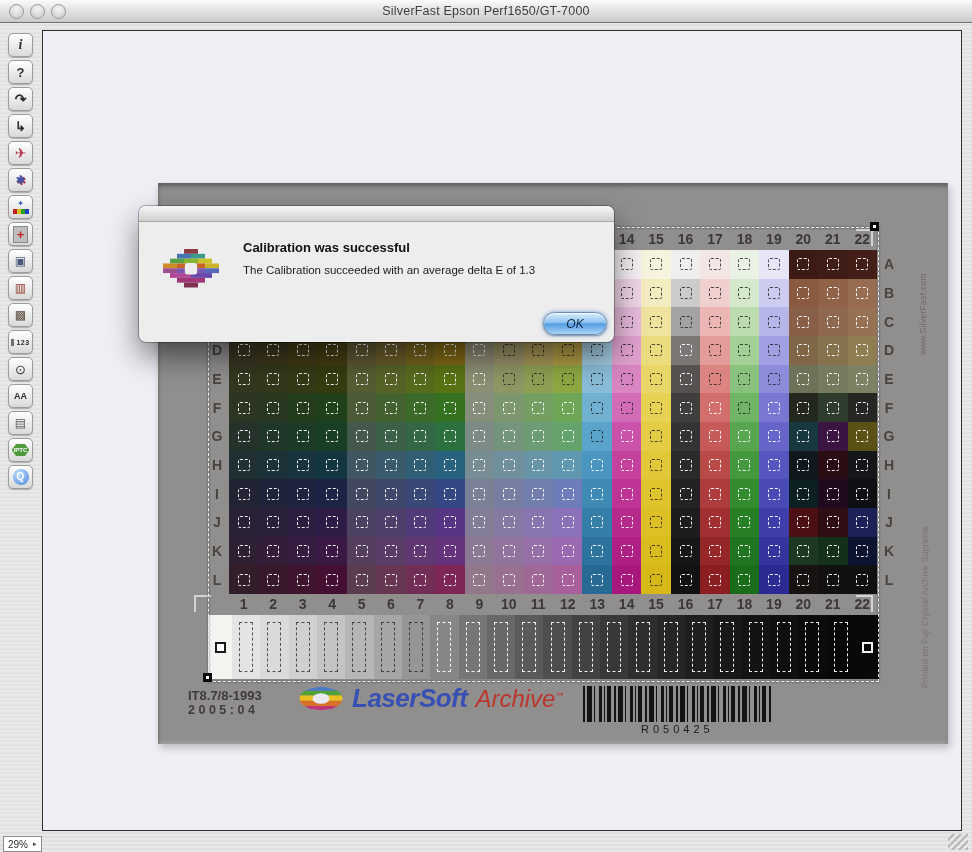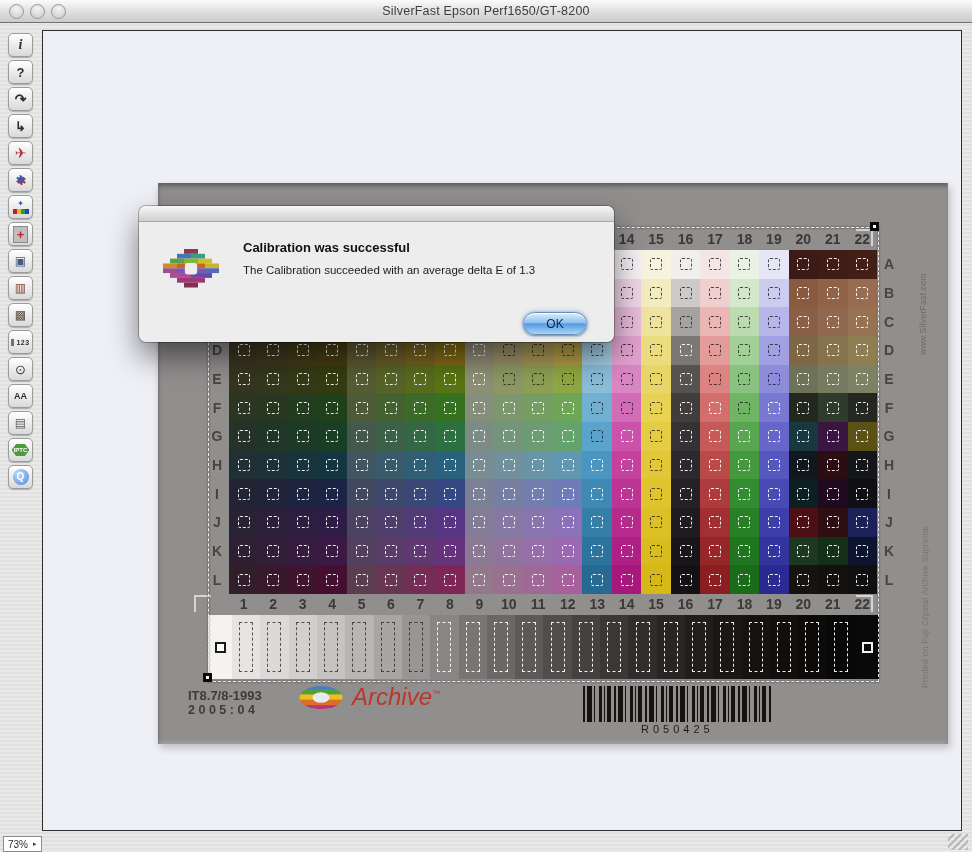--- a/index.html
+++ b/index.html
@@ -108,44 +108,44 @@
   .side-bottom{left:762px;top:295px;height:210px;color:#787571;}
 
   
   .dialog{position:absolute;left:96px;top:175px;width:475px;height:136px;border-radius:7px;
     background:#ededed;box-shadow:0 14px 30px rgba(0,0,0,.5),0 0 0 1px rgba(0,0,0,.28);}
   .dlg-titlebar{height:15px;border-radius:7px 7px 0 0;
     background:linear-gradient(#f7f7f7,#cfcfcf);border-bottom:1px solid #a8a8a8;}
   .dlg-icon{position:absolute;left:24px;top:42px;}
   .dlg-title{position:absolute;left:104px;top:34px;font-size:13px;font-weight:bold;color:#111;}
   .dlg-msg{position:absolute;left:104px;top:58px;font-size:11.5px;color:#1c1c1c;width:350px;}
-  .ok-btn{position:absolute;left:384px;top:106px;width:64px;height:23px;border-radius:12px;
+  .ok-btn{position:absolute;left:404px;top:106px;width:64px;height:23px;border-radius:12px;
     background:linear-gradient(#d9edfc 0%,#8fc3f0 45%,#539ae4 52%,#a9d6f6 100%);
     border:1px solid #6d8cb4;box-shadow:inset 0 1px 1px rgba(255,255,255,.9),0 1px 2px rgba(0,0,0,.3),0 0 4px rgba(90,150,220,.8);
-    display:flex;align-items:center;justify-content:center;font-size:12px;color:#102840;box-sizing:border-box;}
+    display:flex;align-items:center;justify-content:center;font-size:12px;color:#102840;box-sizing:border-box;font-style:italic;}
 
   
   .zoom-chip{position:absolute;left:3px;top:836px;height:14px;background:#ffffff;border:1px solid #8d8d8d;
     display:flex;align-items:center;gap:5px;padding:0 4px;font-size:10px;color:#2c2c2c;}
   .zoom-chip .arr{font-size:7px;color:#444;}
   .grip{position:absolute;left:948px;top:834px;width:20px;height:16px;
     background:repeating-linear-gradient(135deg,transparent 0 3px,#b8b8b8 3px 5px);}
 </style>
 </head>
 <body>
 
 <div id="stage">
 
   <div class="titlebar">
     <div class="tl-group">
       <span class="tl"></span>
       <span class="tl"></span>
       <span class="tl"></span>
     </div>
-    <div class="title-text">SilverFast Epson Perf1650/GT-8200</div>
+    <div class="title-text">SilverFast Epson Perf1650/GT-7000</div>
   </div>
 
   <div class="toolbar">
       <div class="tb-btn tb-info">
         <div class="glyph">i</div>
       </div>
       <div class="tb-btn tb-help">
         <div class="glyph">?</div>
       </div>
       <div class="tb-btn tb-rotate">
@@ -1168,20 +1168,21 @@
               </defs>
             <g clip-path="url(#lens)">
               <rect x="0" y="0" width="60" height="7" fill="#4a7ac8"></rect>
               <rect x="0" y="7" width="60" height="6" fill="#50a038"></rect>
               <rect x="0" y="13" width="60" height="7" fill="#e8c020"></rect>
               <rect x="0" y="20" width="60" height="7" fill="#d87028"></rect>
               <rect x="0" y="27" width="60" height="7" fill="#c0307c"></rect>
             </g>
             <ellipse cx="30" cy="17" rx="11" ry="7" fill="#e9e9ef"></ellipse>
           </svg>
+          <span class="brand-name">LaserSoft</span>
           <span class="brand-sub"><span>Archive</span><span class="brand-tm">™</span></span>
         </div>
 
         <div class="barcode"></div>
         <div class="barcode-text">R050425</div>
 
         <div class="side-text side-top">www.SilverFast.com</div>
         <div class="side-text side-bottom">Printed on Fuji Crystal Archive Supreme</div>
       </div>
 
@@ -1215,17 +1216,17 @@
         <rect x="24" y="38.5" width="16" height="5.5" fill="#803050"></rect>
         <rect x="25" y="16" width="14" height="13" rx="3" fill="#ededed"></rect>
       </svg>
       <div class="dlg-title">Calibration was successful</div>
       <div class="dlg-msg">The Calibration succeeded with an average delta E of 1.3</div>
       <div class="ok-btn">OK</div>
     </div>
   </div>
 
   <div class="zoom-chip">
-    <span>73%</span>
+    <span>29%</span>
     <span class="arr">▸</span>
   </div>
   <div class="grip"></div>
 </div>
 
 </body></html>

